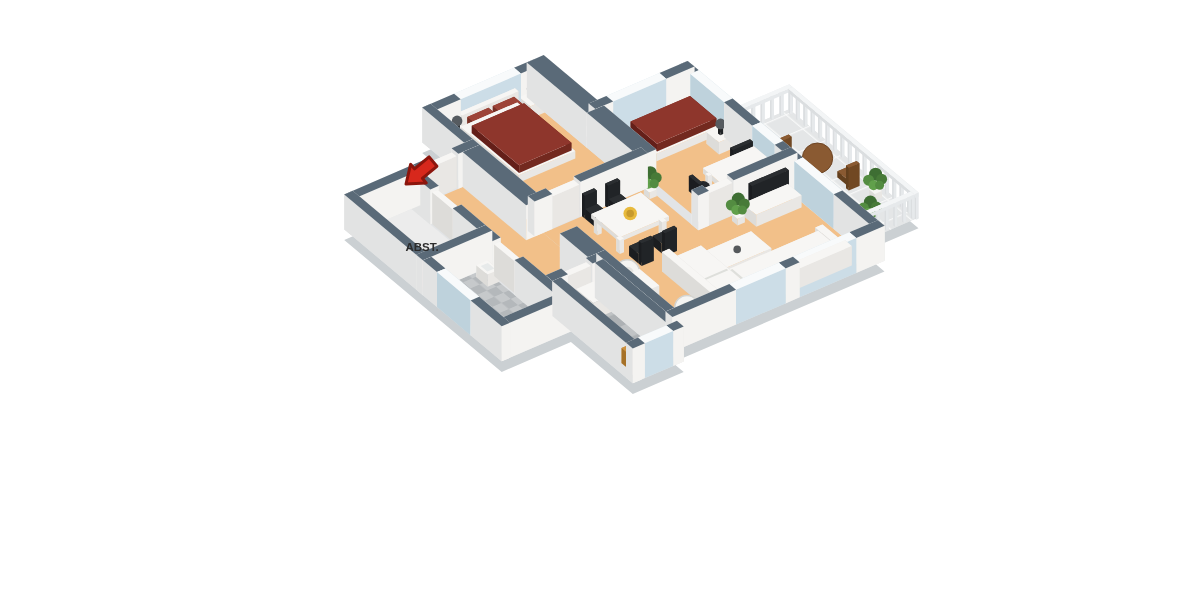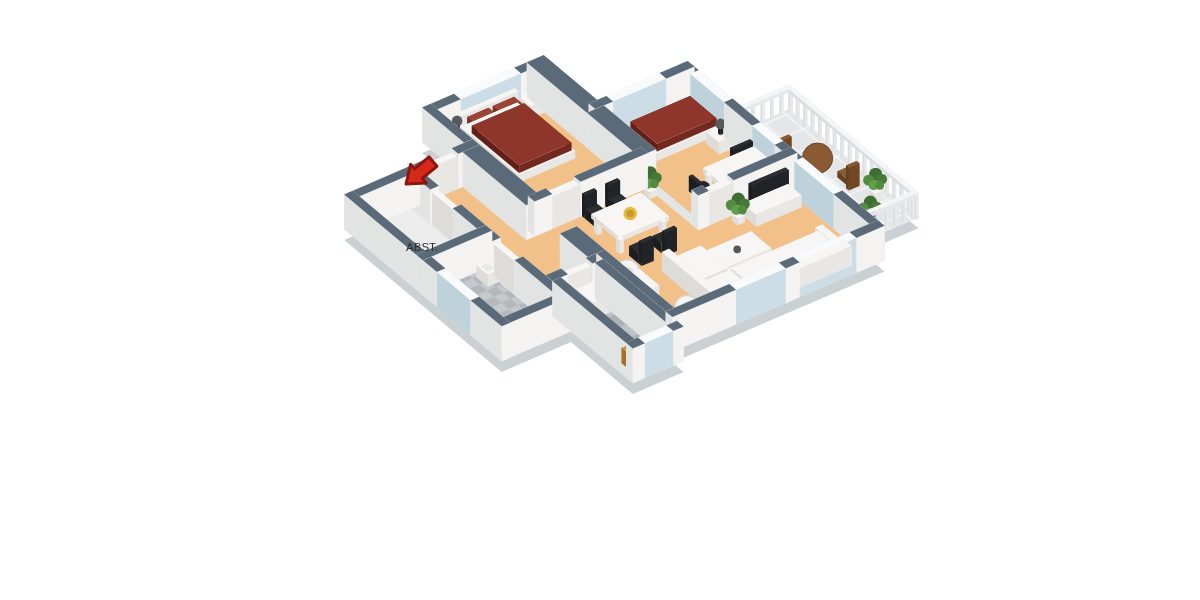--- a/index.html
+++ b/index.html
@@ -1,17 +1,17 @@
 <!DOCTYPE html>
 <html><head>
 <meta charset="utf-8">
 <style>
   html,body{margin:0;padding:0;background:#ffffff;}
   .page{position:relative;width:1200px;height:600px;background:#ffffff;overflow:hidden;
-        font-family:"Liberation Sans", sans-serif;}
+        font-family:"Liberation Sans", sans-serif;font-weight:bold;}
   svg{display:block;}
   text{font-family:"Liberation Sans", sans-serif;}
 </style>
 </head>
 <body>
 
 <div class="page">
   <svg id="scene" width="1200" height="600" viewBox="0 0 1200 600" xmlns="http://www.w3.org/2000/svg">
     <defs>
       <pattern id="tileBath" patternUnits="userSpaceOnUse" width="26" height="26" patternTransform="matrix(0.7068000000000001 -0.30400000000000005 0.5624 0.4712 302 194)">

